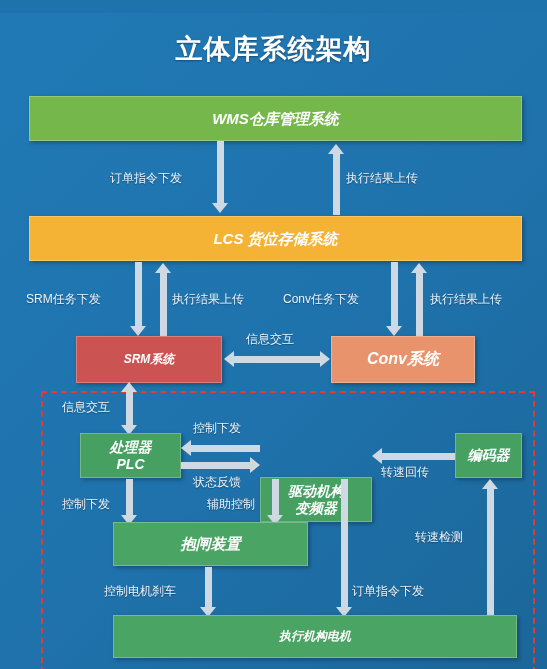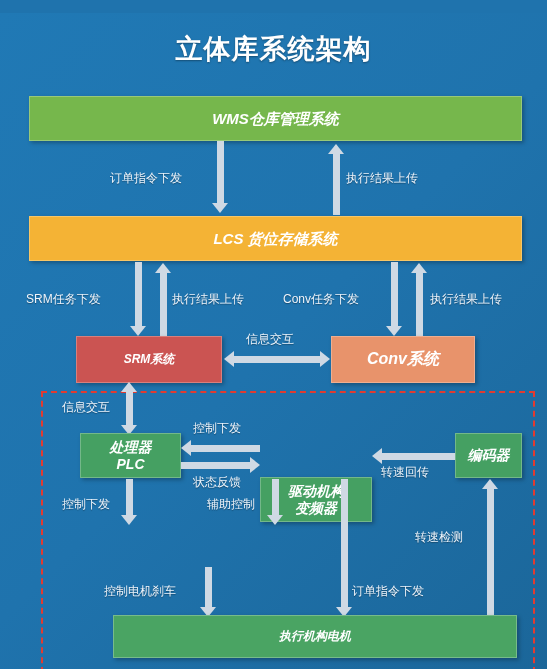--- a/index.html
+++ b/index.html
@@ -138,20 +138,23 @@
   <div class="lbl" style="left:207px;top:483px;">辅助控制</div>
 
   <div class="arr v" style="left:487px;top:475px;height:128px;"></div>
   <div class="head hd-up" style="left:482px;top:466px;"></div>
   <div class="lbl" style="left:415px;top:516px;">转速检测</div>
 
   <div class="arr v" style="left:341px;top:466px;height:128px;"></div>
   <div class="head hd-down" style="left:336px;top:594px;"></div>
   <div class="lbl" style="left:352px;top:570px;">订单指令下发</div>
 
+  <div class="box b-green3" style="left:113px;top:509px;width:195px;height:44px;font-size:15px;">
+    <span>抱闸装置</span>
+  </div>
 
   <div class="arr v" style="left:205px;top:554px;height:40px;"></div>
   <div class="head hd-down" style="left:200px;top:594px;"></div>
   <div class="lbl" style="left:104px;top:570px;">控制电机刹车</div>
 
   <div class="box b-green3" style="left:113px;top:602px;width:404px;height:43px;font-size:12px;">
     <span>执行机构电机</span>
   </div>
 
 </div>

